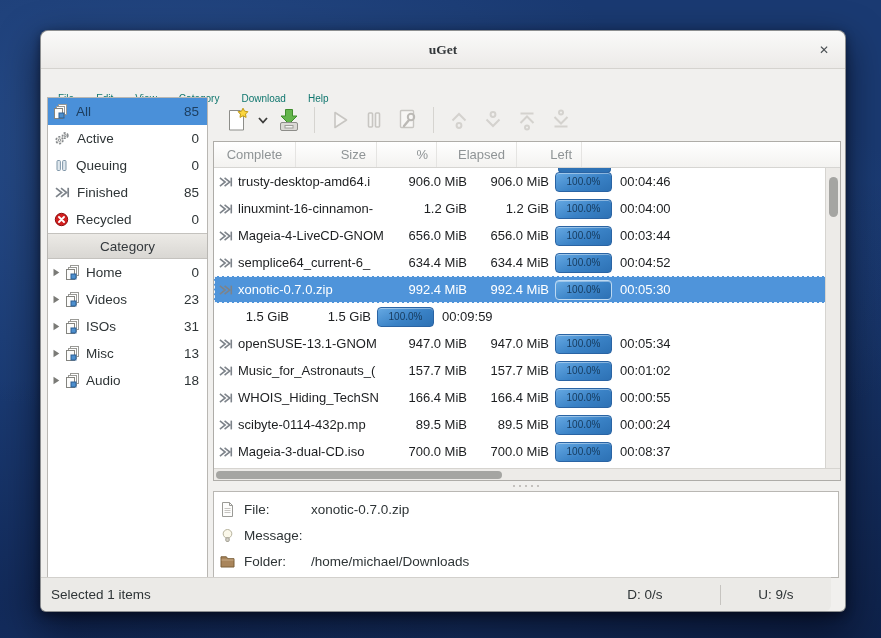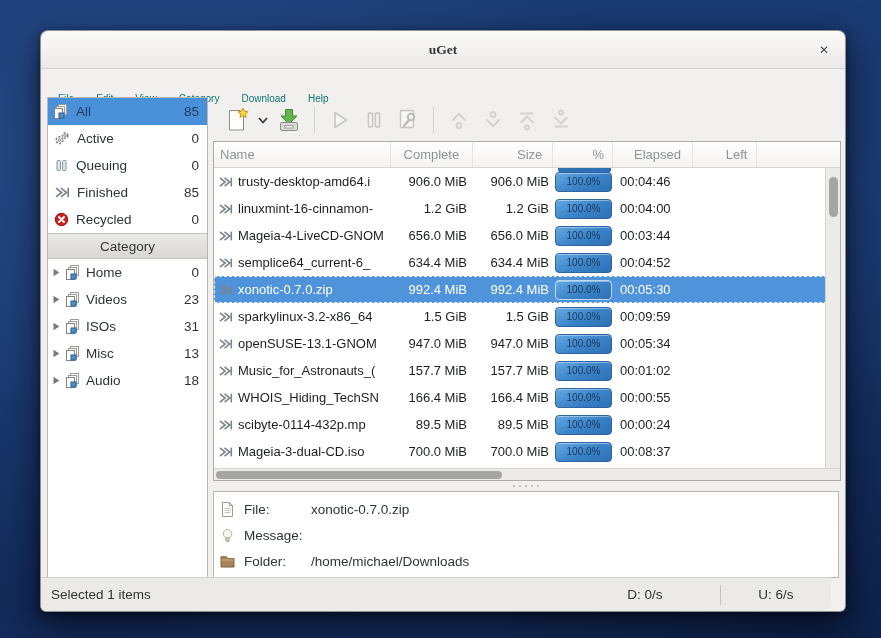--- a/index.html
+++ b/index.html
@@ -375,21 +375,20 @@
               <path d="M6.5 10 L13 16.5 L19.5 10"></path>
               <path d="M6.5 19.5 H19.5"></path>
             </g>
           </svg>
         </span>
       </button>
     </div>
 
   <div class="dl-table">
     <div class="thead" id="thead">
-        <div class="th c-name">Name</div>
         <div class="th c-complete">Complete</div>
         <div class="th c-size">Size</div>
         <div class="th c-pct">%</div>
         <div class="th c-elapsed">Elapsed</div>
         <div class="th c-left">Left</div>
         <div class="th c-speed">Speed</div>
       </div>
     <div class="tbody" id="tbody">
       <div class="sliver"></div>
     <div class="row">
@@ -496,32 +495,20 @@
           <div class="c-complete">992.4 MiB</div>
           <div class="c-size">992.4 MiB</div>
           <div class="c-pct">
             <div class="pbar">100.0%</div>
           </div>
           <div class="c-elapsed">00:05:30</div>
           <div class="c-left"></div>
           <div class="c-speed"></div>
         </div>
         <div class="row">
-          <div class="c-name">
-            <span class="icon">
-              <svg width="15" height="14" viewBox="0 0 16 15">
-                <g fill="none" stroke="#7d838a" stroke-width="1.7">
-                  <path d="M2 3.2 L7.6 7.5 L2 11.8"></path>
-                  <path d="M7 3.2 L12.6 7.5 L7 11.8"></path>
-                  <path d="M14.2 2.8 V12.2"></path>
-                </g>
-              </svg>
-            </span>
-            <span>sparkylinux-3.2-x86_64</span>
-          </div>
           <div class="c-complete">1.5 GiB</div>
           <div class="c-size">1.5 GiB</div>
           <div class="c-pct">
             <div class="pbar">100.0%</div>
           </div>
           <div class="c-elapsed">00:09:59</div>
           <div class="c-left"></div>
           <div class="c-speed"></div>
         </div>
         <div class="row">
@@ -680,16 +667,16 @@
         </span>
         <span class="det-label">Folder:</span>
         <span class="det-value">/home/michael/Downloads</span>
       </div>
     </div>
 
   <div class="statusbar">
     <span class="sb-selected">Selected 1 items</span>
     <span class="sb-down">D: 0/s</span>
     <span class="sb-sep"></span>
-    <span class="sb-up">U: 6/s</span>
+    <span class="sb-up">U: 9/s</span>
   </div>
 
 </div>
 
 </body></html>

